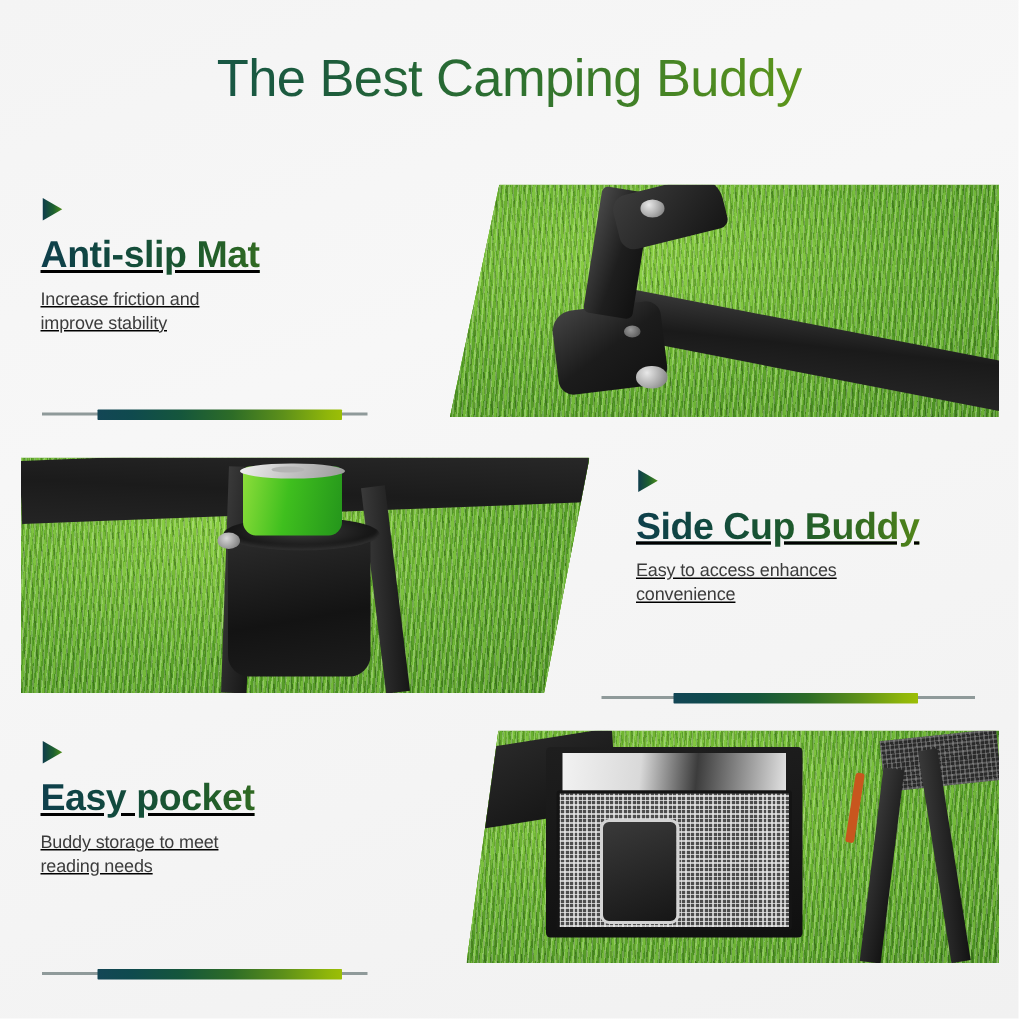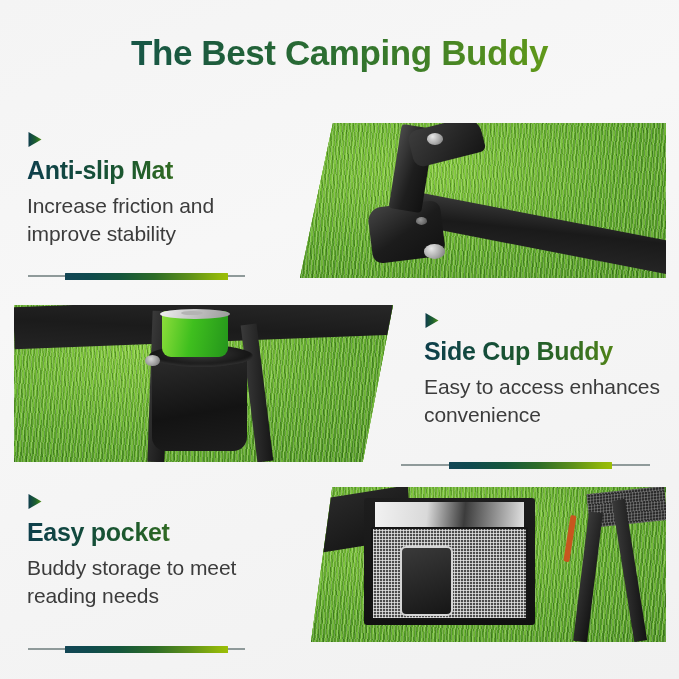--- a/index.html
+++ b/index.html
@@ -24,40 +24,41 @@
   }
 
   
   .page-title {
     position: absolute;
     left: 0;
     top: 33px;
     width: 679px;
     text-align: center;
     font-size: 35px;
-    font-weight: bold;
+    font-weight: normal;
     letter-spacing: -0.4px;
     background-image: linear-gradient(90deg,
         #0d4a52 0%,
         #15544b 14%,
         #1d5c3c 32%,
         #2d7030 50%,
         #4d8a21 70%,
         #6aa016 86%,
         #76a80d 100%);
     -webkit-background-clip: text;
     background-clip: text;
     color: transparent;
     -webkit-text-fill-color: transparent;
     white-space: nowrap;
   }
 
   
   .feature {
     position: absolute;
+    text-decoration: underline;
   }
 
   .bullet-icon {
     width: 16px;
     height: 17px;
     display: block;
   }
 
   .feature-heading {
     font-size: 25px;
@@ -73,21 +74,21 @@
         #5e8f16 82%,
         #72a40d 100%);
     -webkit-background-clip: text;
     background-clip: text;
     color: transparent;
     -webkit-text-fill-color: transparent;
   }
 
   .feature-desc {
     margin-top: 7px;
-    font-size: 21px;
+    font-size: 12px;
     line-height: 1.32;
     color: #3c3c3c;
     letter-spacing: -0.1px;
     white-space: pre-line;
   }
 
   
   .divider {
     position: absolute;
     height: 8px;

